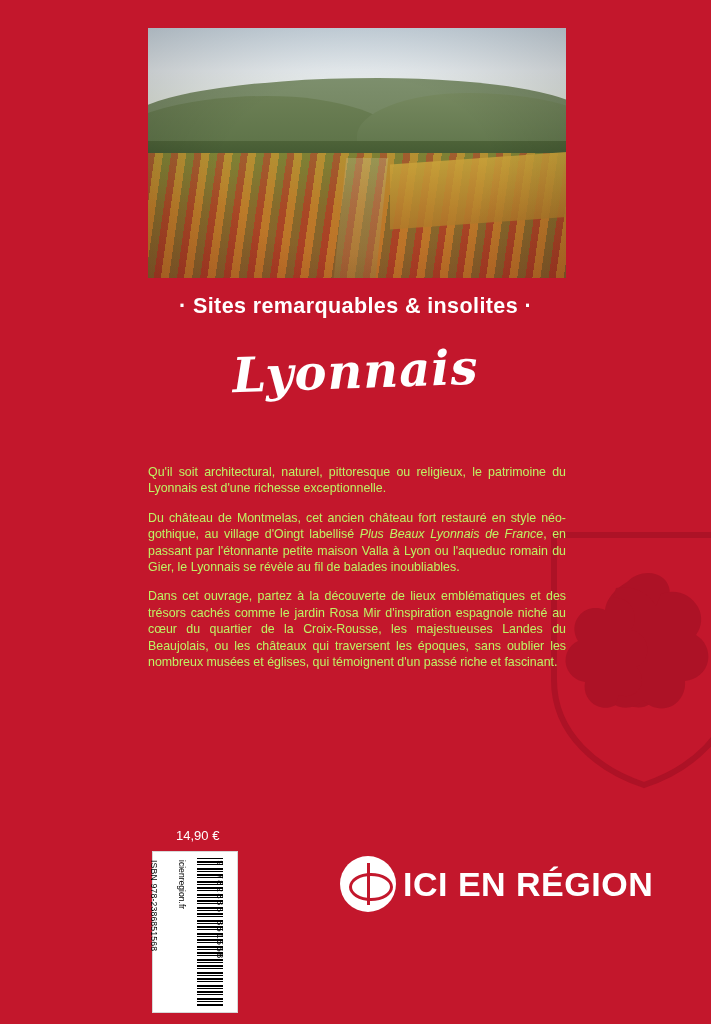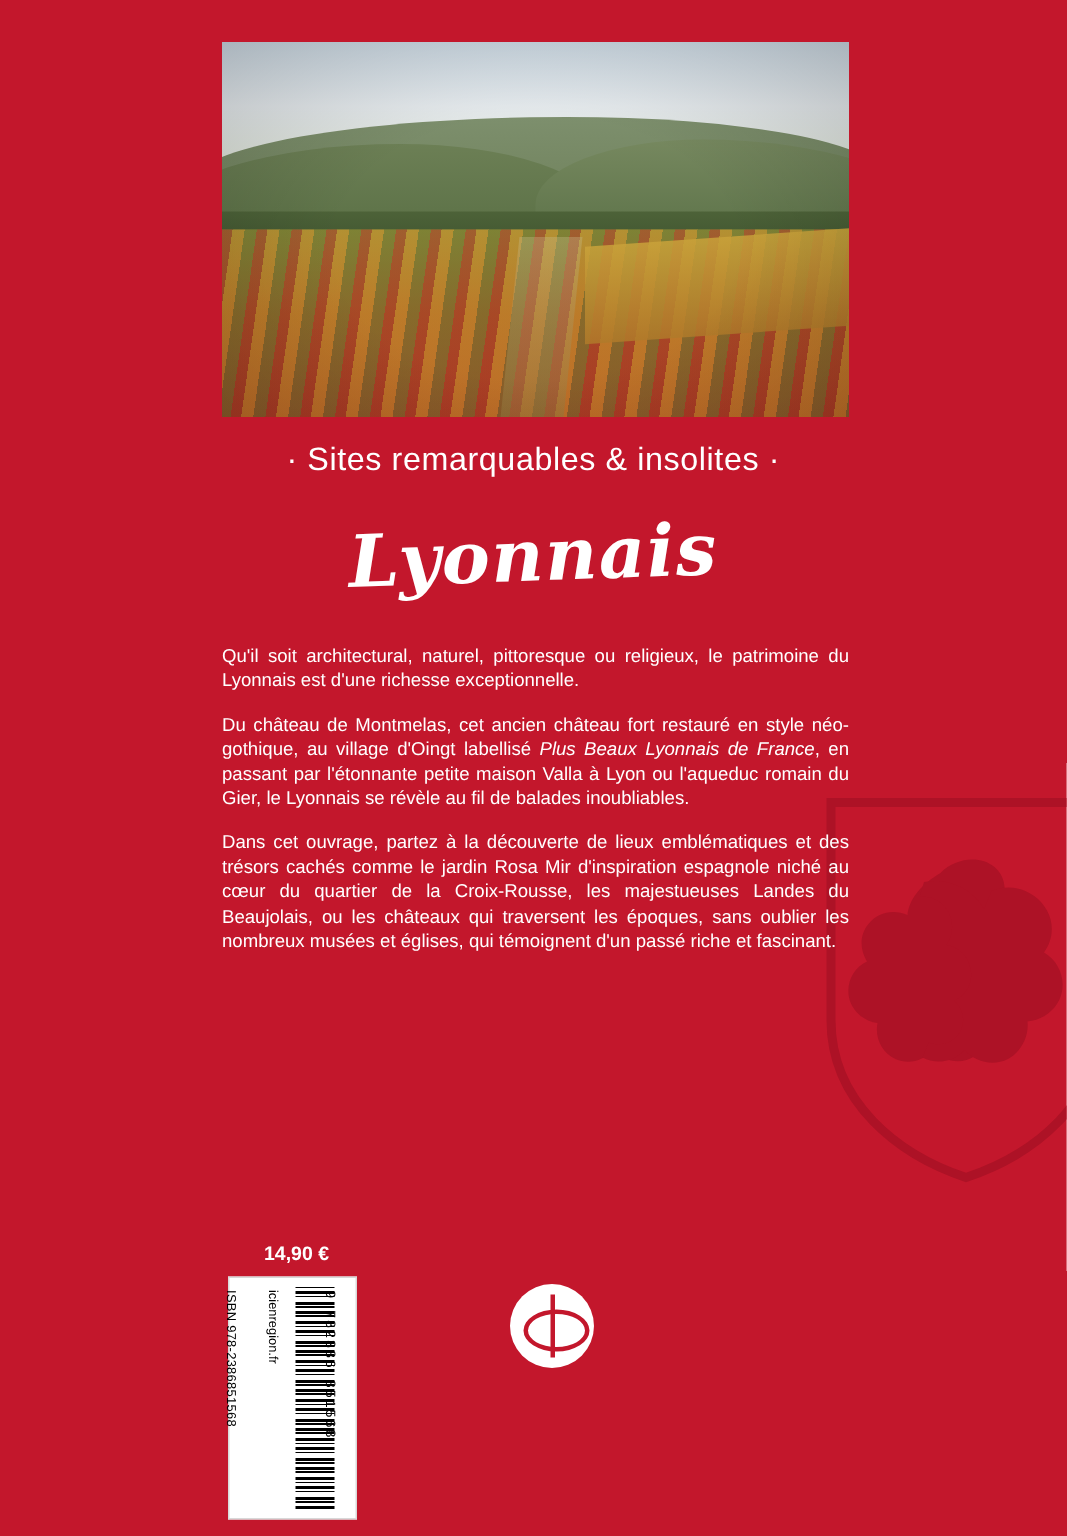--- a/index.html
+++ b/index.html
@@ -106,21 +106,21 @@
 
   
   #series-title {
     position: absolute;
     left: 0;
     top: 294px;
     width: 711px;
     text-align: center;
     color: #ffffff;
     font-size: 21.5px;
-    font-weight: normal;
+    font-weight: bold;
     letter-spacing: 0.4px;
   }
   #region-title {
     position: absolute;
     left: 0;
     top: 343px;
     width: 711px;
     text-align: center;
     color: #ffffff;
     font-family: "DejaVu Serif", serif;
@@ -128,41 +128,41 @@
     font-size: 48px;
     font-weight: bold;
     letter-spacing: 1px;
     transform: rotate(-2deg);
   }
 
   
   #blurb {
     position: absolute;
     left: 148px;
-    top: 429px;
+    top: 464px;
     width: 418px;
-    color: #ffffff;
+    color: #bef264;
     font-size: 12.4px;
     line-height: 16.4px;
     text-align: justify;
   }
   #blurb p {
     margin: 0 0 13px 0;
   }
   #blurb p:last-child { margin-bottom: 0; }
   .it { font-style: italic; }
 
   
   #price {
     position: absolute;
     left: 176px;
     top: 828px;
     color: #ffffff;
     font-size: 13px;
-    font-weight: bold;
+    font-weight: normal;
   }
 
   
   #barcode-block {
     position: absolute;
     left: 152px;
     top: 851px;
     width: 84px;
     height: 160px;
     background: #ffffff;
@@ -303,15 +303,16 @@
 
   <div id="barcode-block">
     <div id="barcode-isbn-text">ISBN 978-2386851568</div>
     <div id="barcode-site-text">icienregion.fr</div>
     <div id="barcode-bars"></div>
     <div id="barcode-digits">9 782386 851568</div>
   </div>
 
   <div id="publisher-logo">
     <div id="logo-globe"></div>
+    <div id="logo-text">ICI EN RÉGION</div>
   </div>
 
 </div>
 
 </body></html>

